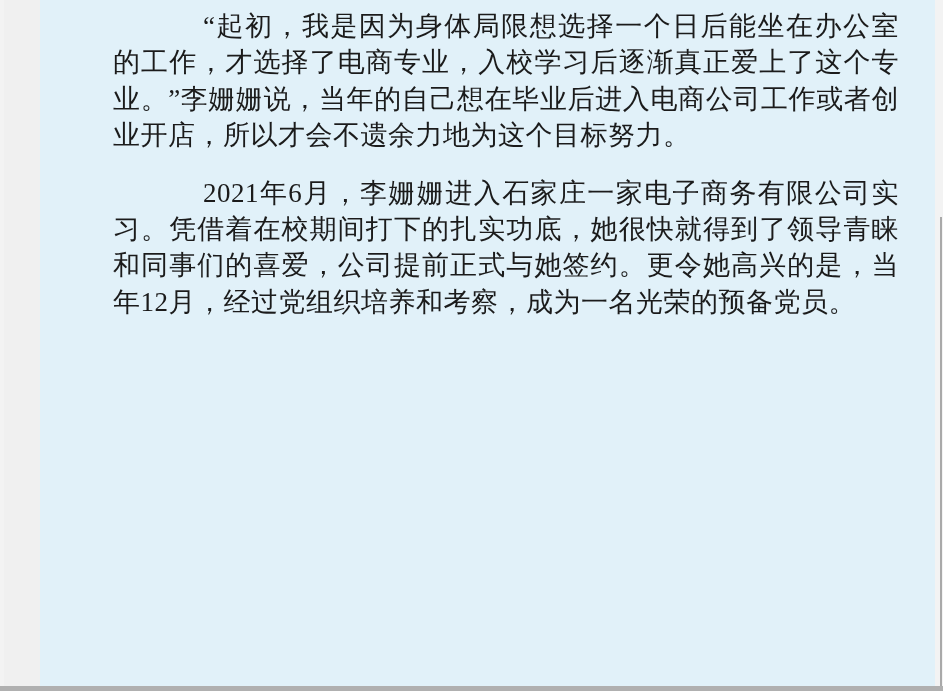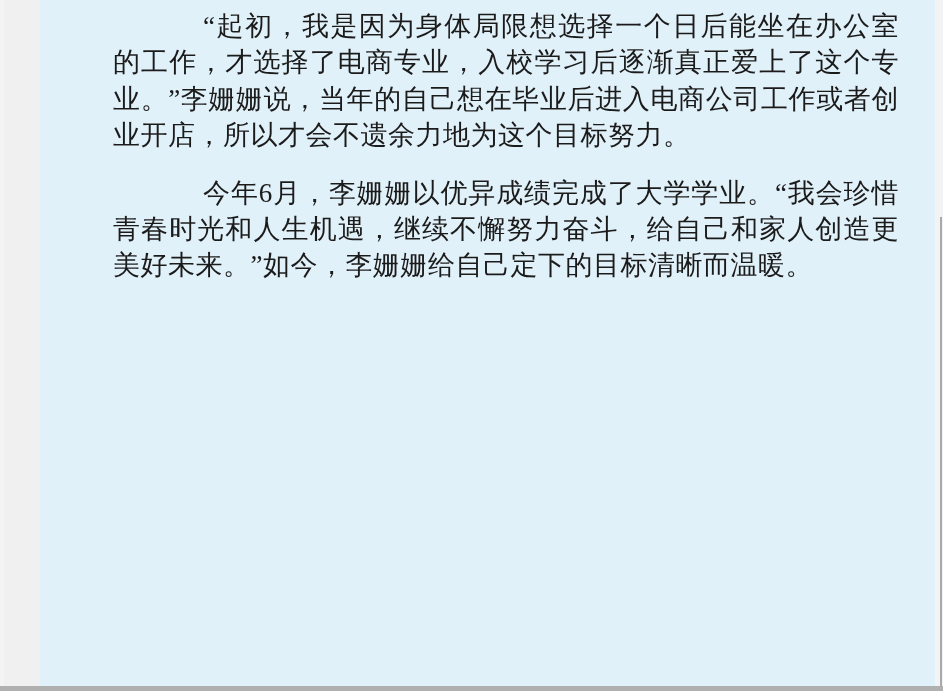--- a/index.html
+++ b/index.html
@@ -80,21 +80,21 @@
 </head>
 <body>
 
 <div class="screen">
 
   <div class="edge-left"></div>
 
   <div class="page">
     <div class="content">
       <p>“起初，我是因为身体局限想选择一个日后能坐在办公室的工作，才选择了电商专业，入校学习后逐渐真正爱上了这个专业。”李姗姗说，当年的自己想在毕业后进入电商公司工作或者创业开店，所以才会不遗余力地为这个目标努力。</p>
-      <p>今年6月，李姗姗以优异成绩完成了大学学业。“我会珍惜青春时光和人生机遇，继续不懈努力奋斗，给自己和家人创造更美好未来。”如今，李姗姗给自己定下的目标清晰而温暖。</p>
+      <p>2021年6月，李姗姗进入石家庄一家电子商务有限公司实习。凭借着在校期间打下的扎实功底，她很快就得到了领导青睐和同事们的喜爱，公司提前正式与她签约。更令她高兴的是，当年12月，经过党组织培养和考察，成为一名光荣的预备党员。</p>
     </div>
   </div>
 
   <div class="scrollbar-track">
     <div class="scrollbar-thumb"></div>
   </div>
 
   <div class="edge-bottom"></div>
 
 </div>

